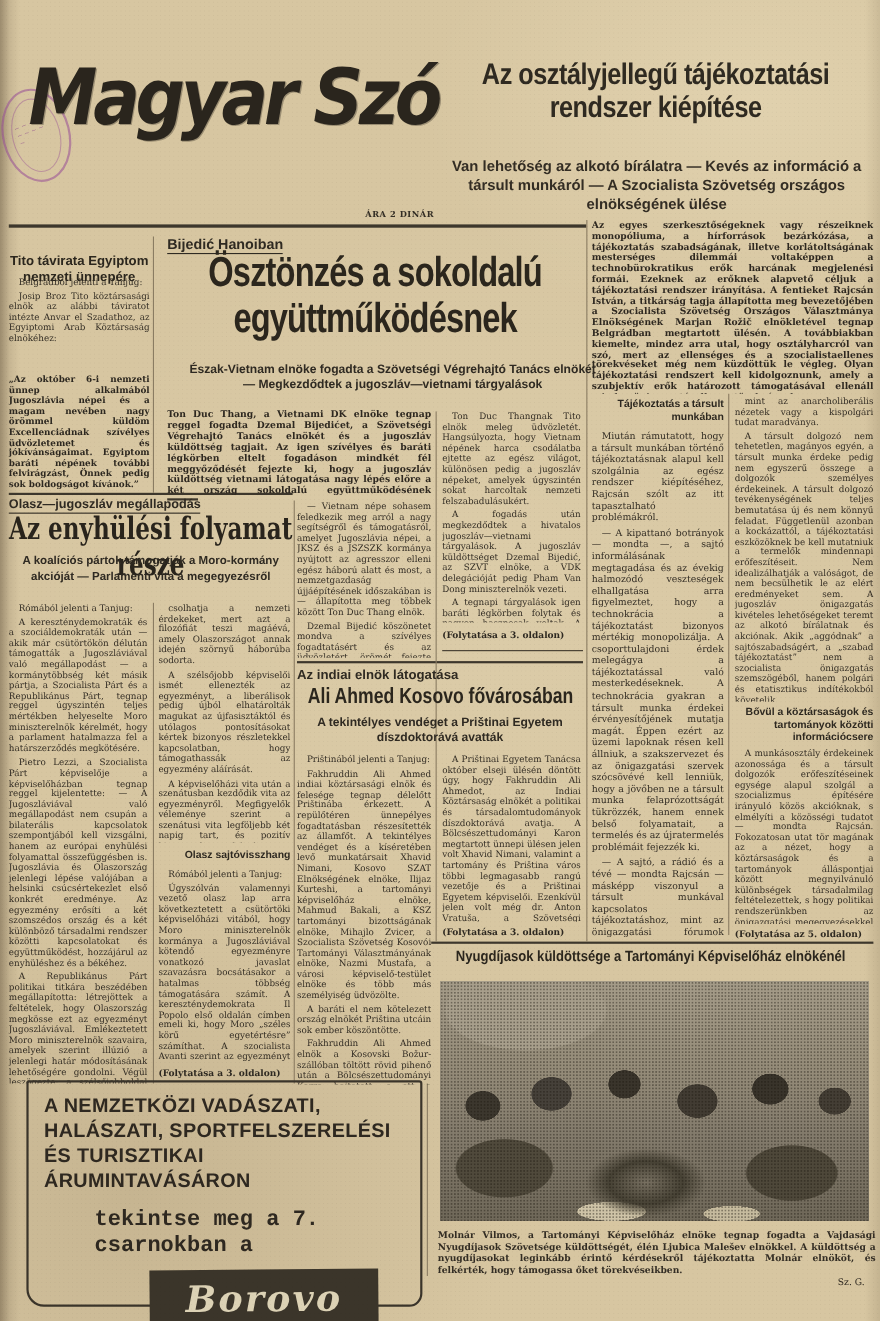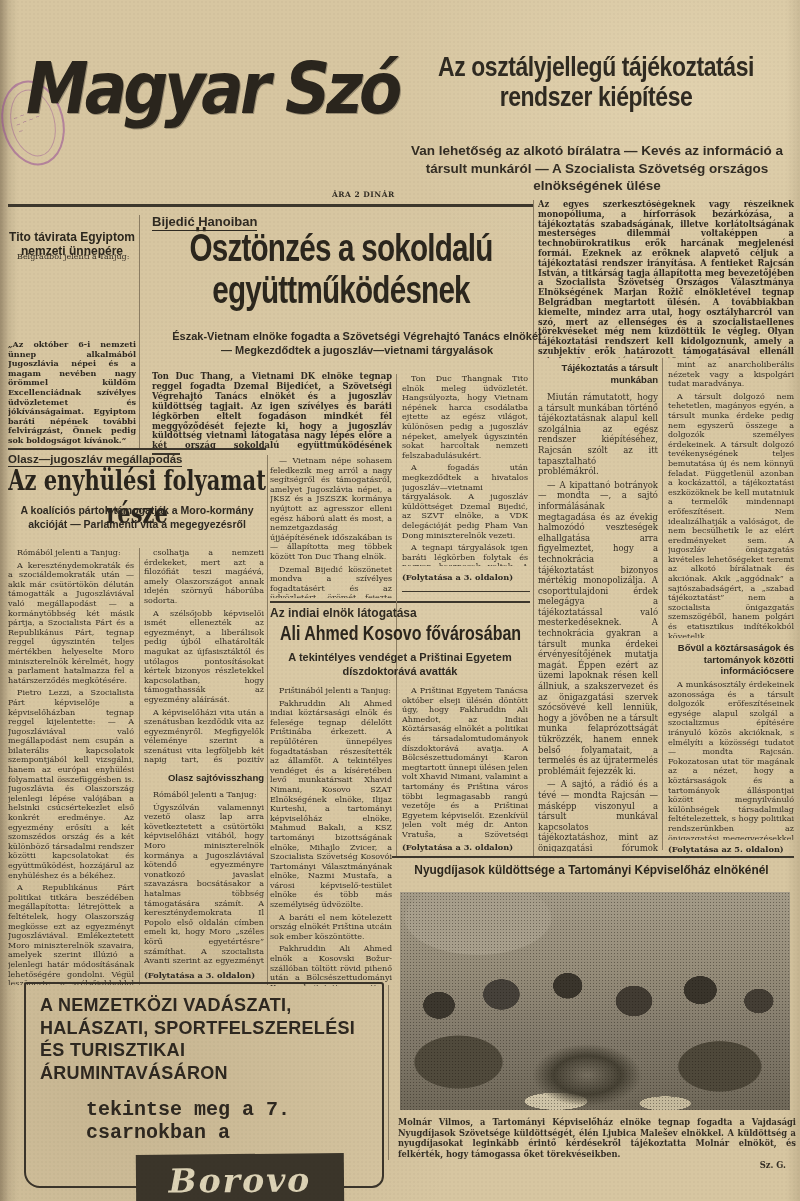--- a/index.html
+++ b/index.html
@@ -81,21 +81,21 @@
       radial-gradient(84px 48px at 48% 84%, #47423500 0%, #474235 40%, transparent 65%),
       radial-gradient(66px 40px at 82% 80%, #4e483a 62%, transparent 64%),
       radial-gradient(44px 12px at 40% 96%, #cfc4a8 70%, transparent 72%),
       radial-gradient(36px 10px at 68% 97%, #c6bb9e 70%, transparent 72%),
       radial-gradient(120px 60px at 20% 12%, #a89f8c 60%, transparent 62%),
       linear-gradient(180deg,#a59c89 0%,#968d7a 35%,#837b6c 65%,#6f6859 100%);}
   .halftone{position:absolute;inset:0;background-image:radial-gradient(rgba(25,20,12,.4) .6px, transparent .8px);
         background-size:3px 3px;}
   .caption{left:398px;top:1117px;width:398px;font-weight:bold;font-size:8.3px;line-height:10.5px;
         text-align:justify;color:#332d24;}
-  .byline{position:absolute;right:10px;bottom:-11px;font-weight:bold;font-size:8.3px;}
+  .byline{position:absolute;right:10px;bottom:-11px;font-weight:normal;font-size:8.3px;}
   
   .ad{left:24px;top:982px;width:356px;height:202px;border:2px solid #3a342a;
         border-radius:3px 3px 12px 16px;}
   .ad-l1{margin:10px 12px 0 14px;font-family:"Liberation Sans",sans-serif;font-weight:bold;
         font-size:18px;line-height:1.25;letter-spacing:.3px;color:#2e2820;}
   .ad-l2{margin:14px 8px 0 60px;font-family:Liberation Mono, monospace;font-weight:bold;
         font-size:20px;color:#2e2820;}
   .ad-logo{width:208px;height:52px;margin:10px 40px 0 110px;background:#3b352a;
         display:flex;align-items:center;justify-content:center;transform:rotate(-.5deg);}
   .ad-logo span{font-family:"DejaVu Serif",serif;font-style:italic;font-weight:bold;font-size:33px;
@@ -129,20 +129,21 @@
   <div class="rule-v" style="left:139px;top:548px;height:437px;"></div>
   <div class="rule-v" style="left:267px;top:455px;height:530px;"></div>
   <div class="rule-v" style="left:396px;top:374px;height:482px;"></div>
   <div class="rule-v" style="left:533px;top:200px;height:656px;"></div>
   <div class="rule-v" style="left:662px;top:358px;height:492px;"></div>
   <div class="rule-v" style="left:388px;top:985px;height:175px;"></div>
 
   <div class="abs art-title-sm" style="left:8px;top:230px;width:128px;">Tito távirata Egyiptom nemzeti ünnepére</div>
   <div class="col" style="left:8px;top:252px;width:128px;height:120px;">
       <p>Belgrádból jelenti a Tanjug:</p>
+      <p>Josip Broz Tito köztársasági elnök az alábbi táviratot intézte Anvar el Szadathoz, az Egyiptomi Arab Köztársaság elnökéhez:</p>
     </div>
   <div class="quote" style="left:8px;top:340px;width:128px;height:108px;">„Az október 6-i nemzeti ünnep alkalmából Jugoszlávia népei és a magam nevében nagy örömmel küldöm Excellenciádnak szívélyes üdvözletemet és jókívánságaimat. Egyiptom baráti népének további felvirágzást, Önnek pedig sok boldogságot kívánok.”</div>
 
   <div class="abs kicker u" style="left:152px;top:214px;font-size:13px;">Bijedić Hanoiban</div>
   <div class="abs vn-title">Ösztönzés a sokoldalú együttműködésnek</div>
   <div class="abs vn-subtitle">Észak-Vietnam elnöke fogadta a Szövetségi Végrehajtó Tanács elnökét — Megkezdődtek a jugoszláv—vietnami tárgyalások</div>
   <div class="lede" style="left:152px;top:372px;width:240px;height:78px;">Ton Duc Thang, a Vietnami DK elnöke tegnap reggel fogadta Dzemal Bijedićet, a Szövetségi Végrehajtó Tanács elnökét és a jugoszláv küldöttség tagjait. Az igen szívélyes és baráti légkörben eltelt fogadáson mindkét fél meggyőződését fejezte ki, hogy a jugoszláv küldöttség vietnami látogatása nagy lépés előre a két ország sokoldalú együttműködésének fejlesztése terén.</div>
   <div class="col" style="left:270px;top:456px;width:122px;height:142px;">
       <p>— Vietnam népe sohasem feledkezik meg arról a nagy segítségről és támogatásról, amelyet Jugoszlávia népei, a JKSZ és a JSZSZK kormánya nyújtott az agresszor elleni egész háború alatt és most, a nemzetgazdaság újjáépítésének időszakában is — állapította meg többek között Ton Duc Thang elnök.</p>
       <p>Dzemal Bijedić köszönetet mondva a szívélyes fogadtatásért és az üdvözletért, örömét fejezte ki, hogy ellátogathatott a Vietnami DK-ba, majd tolmácsolta</p>

